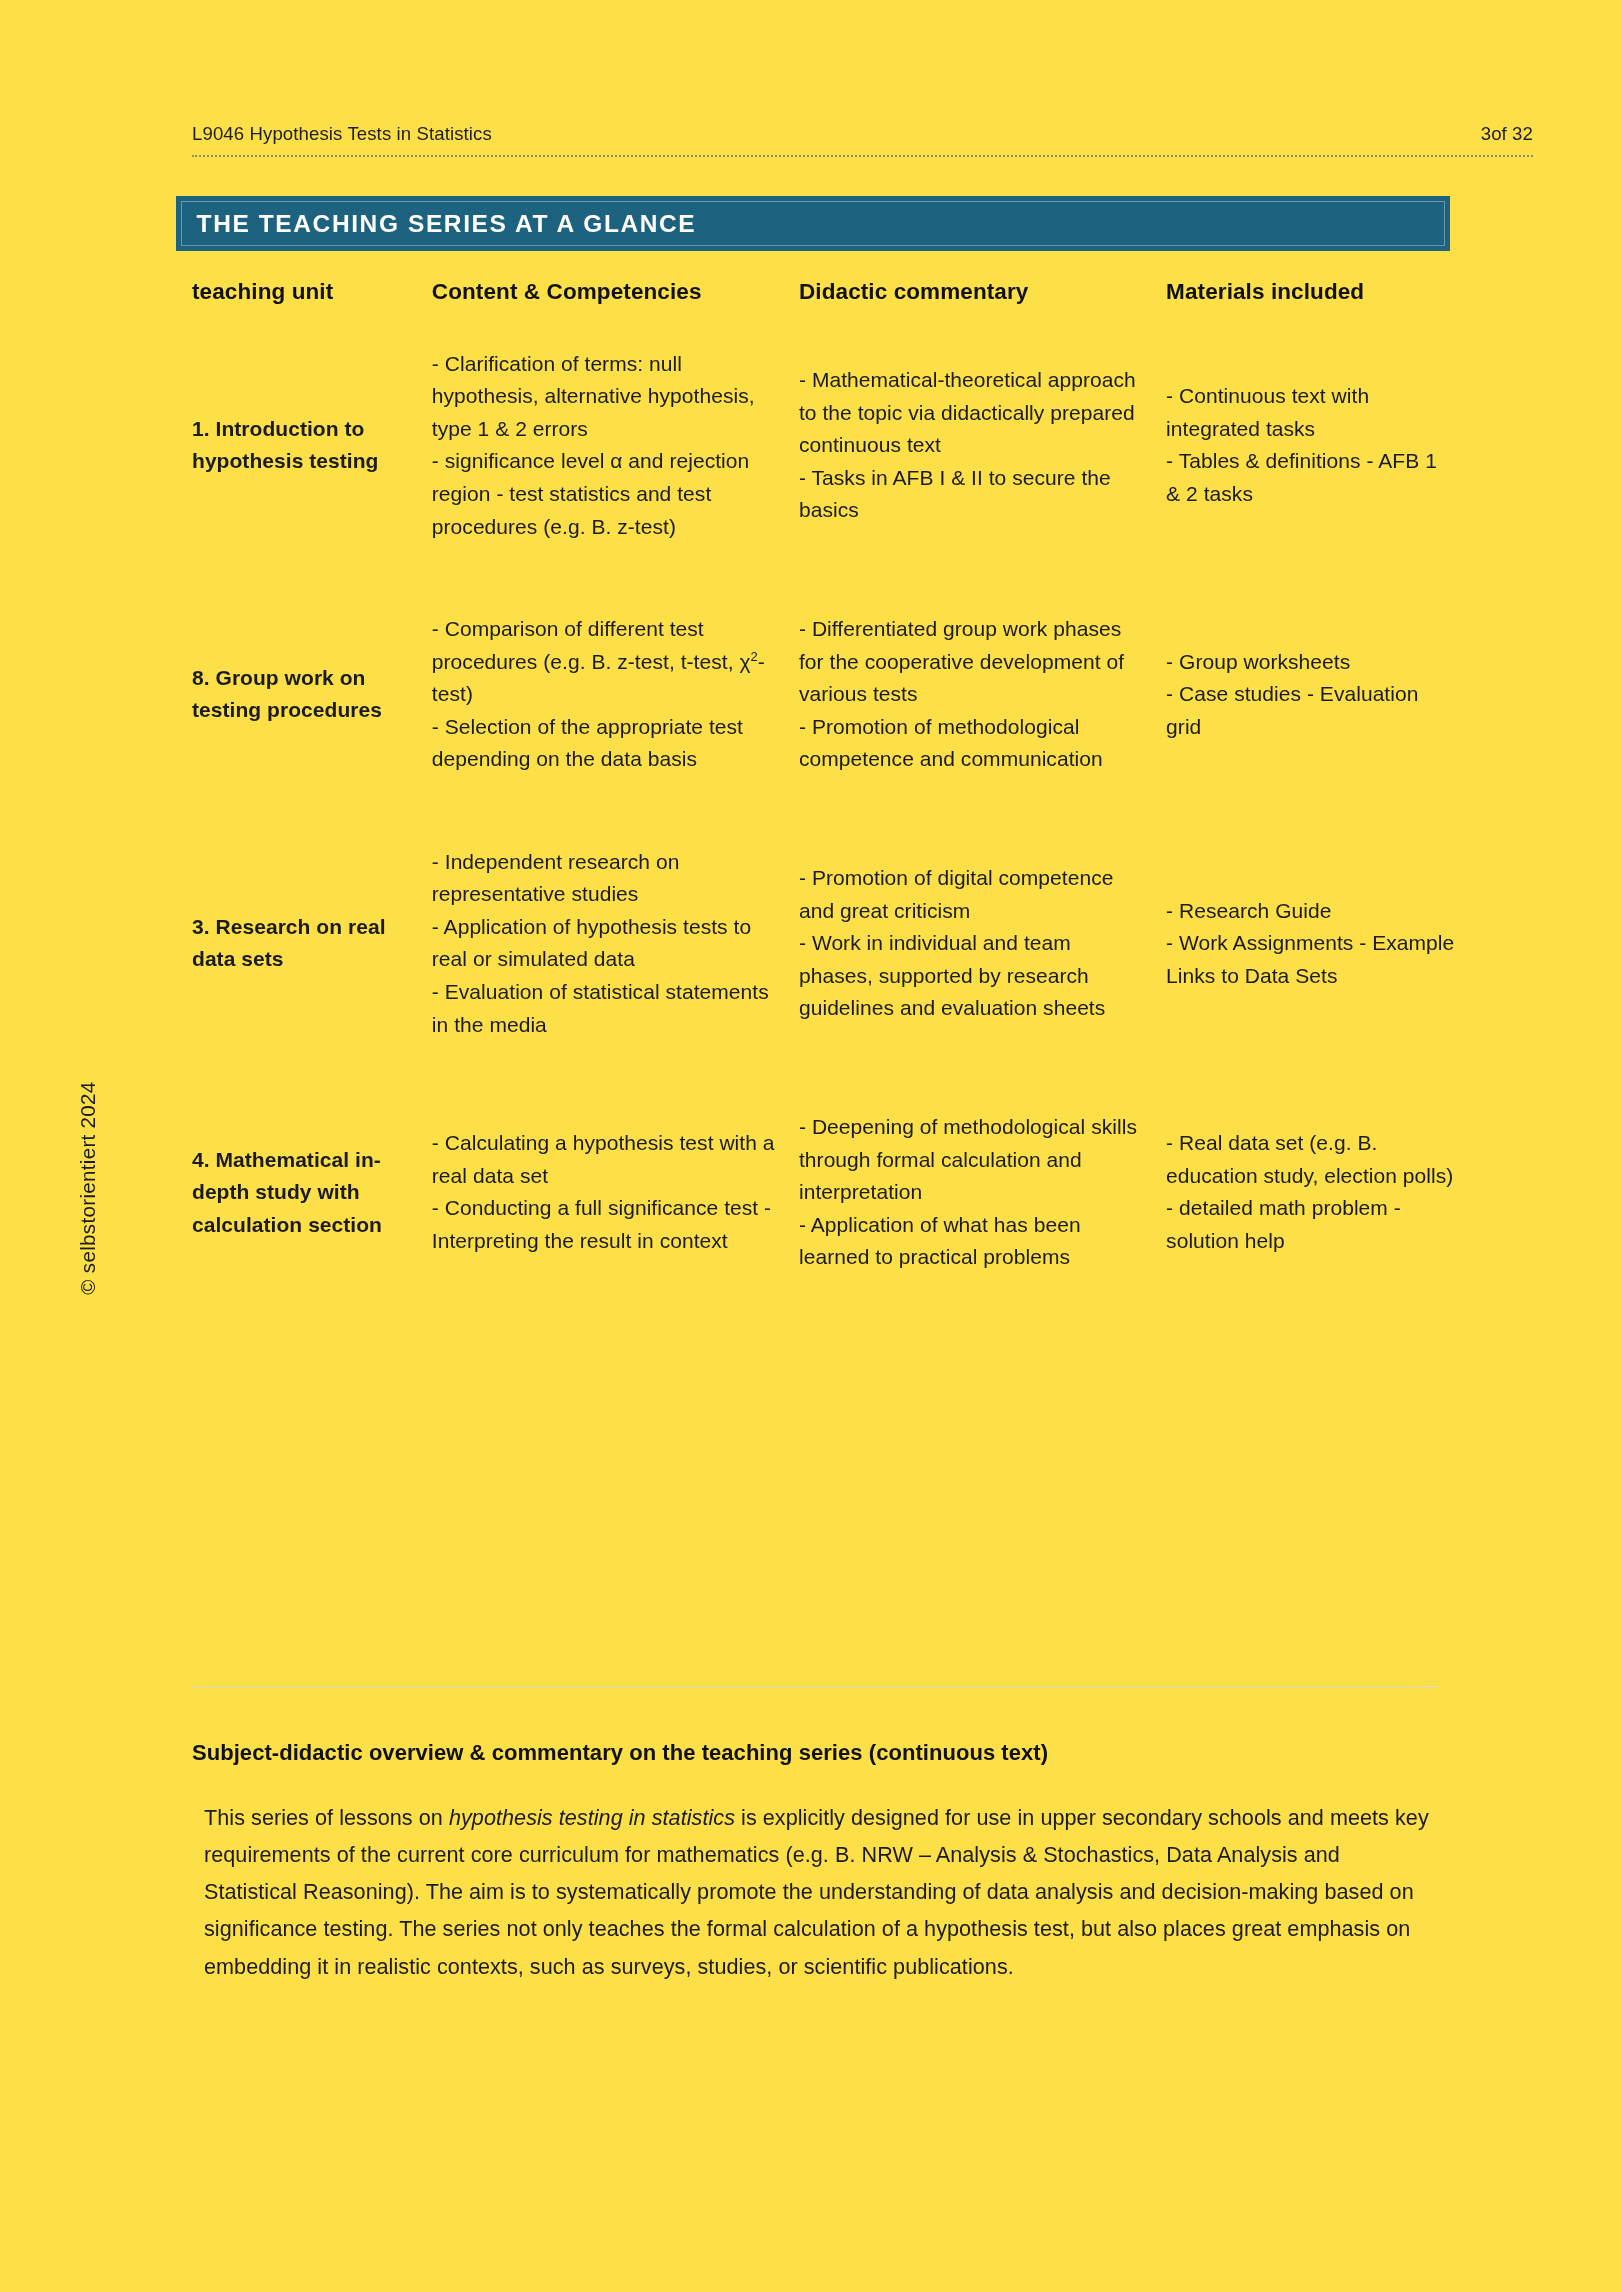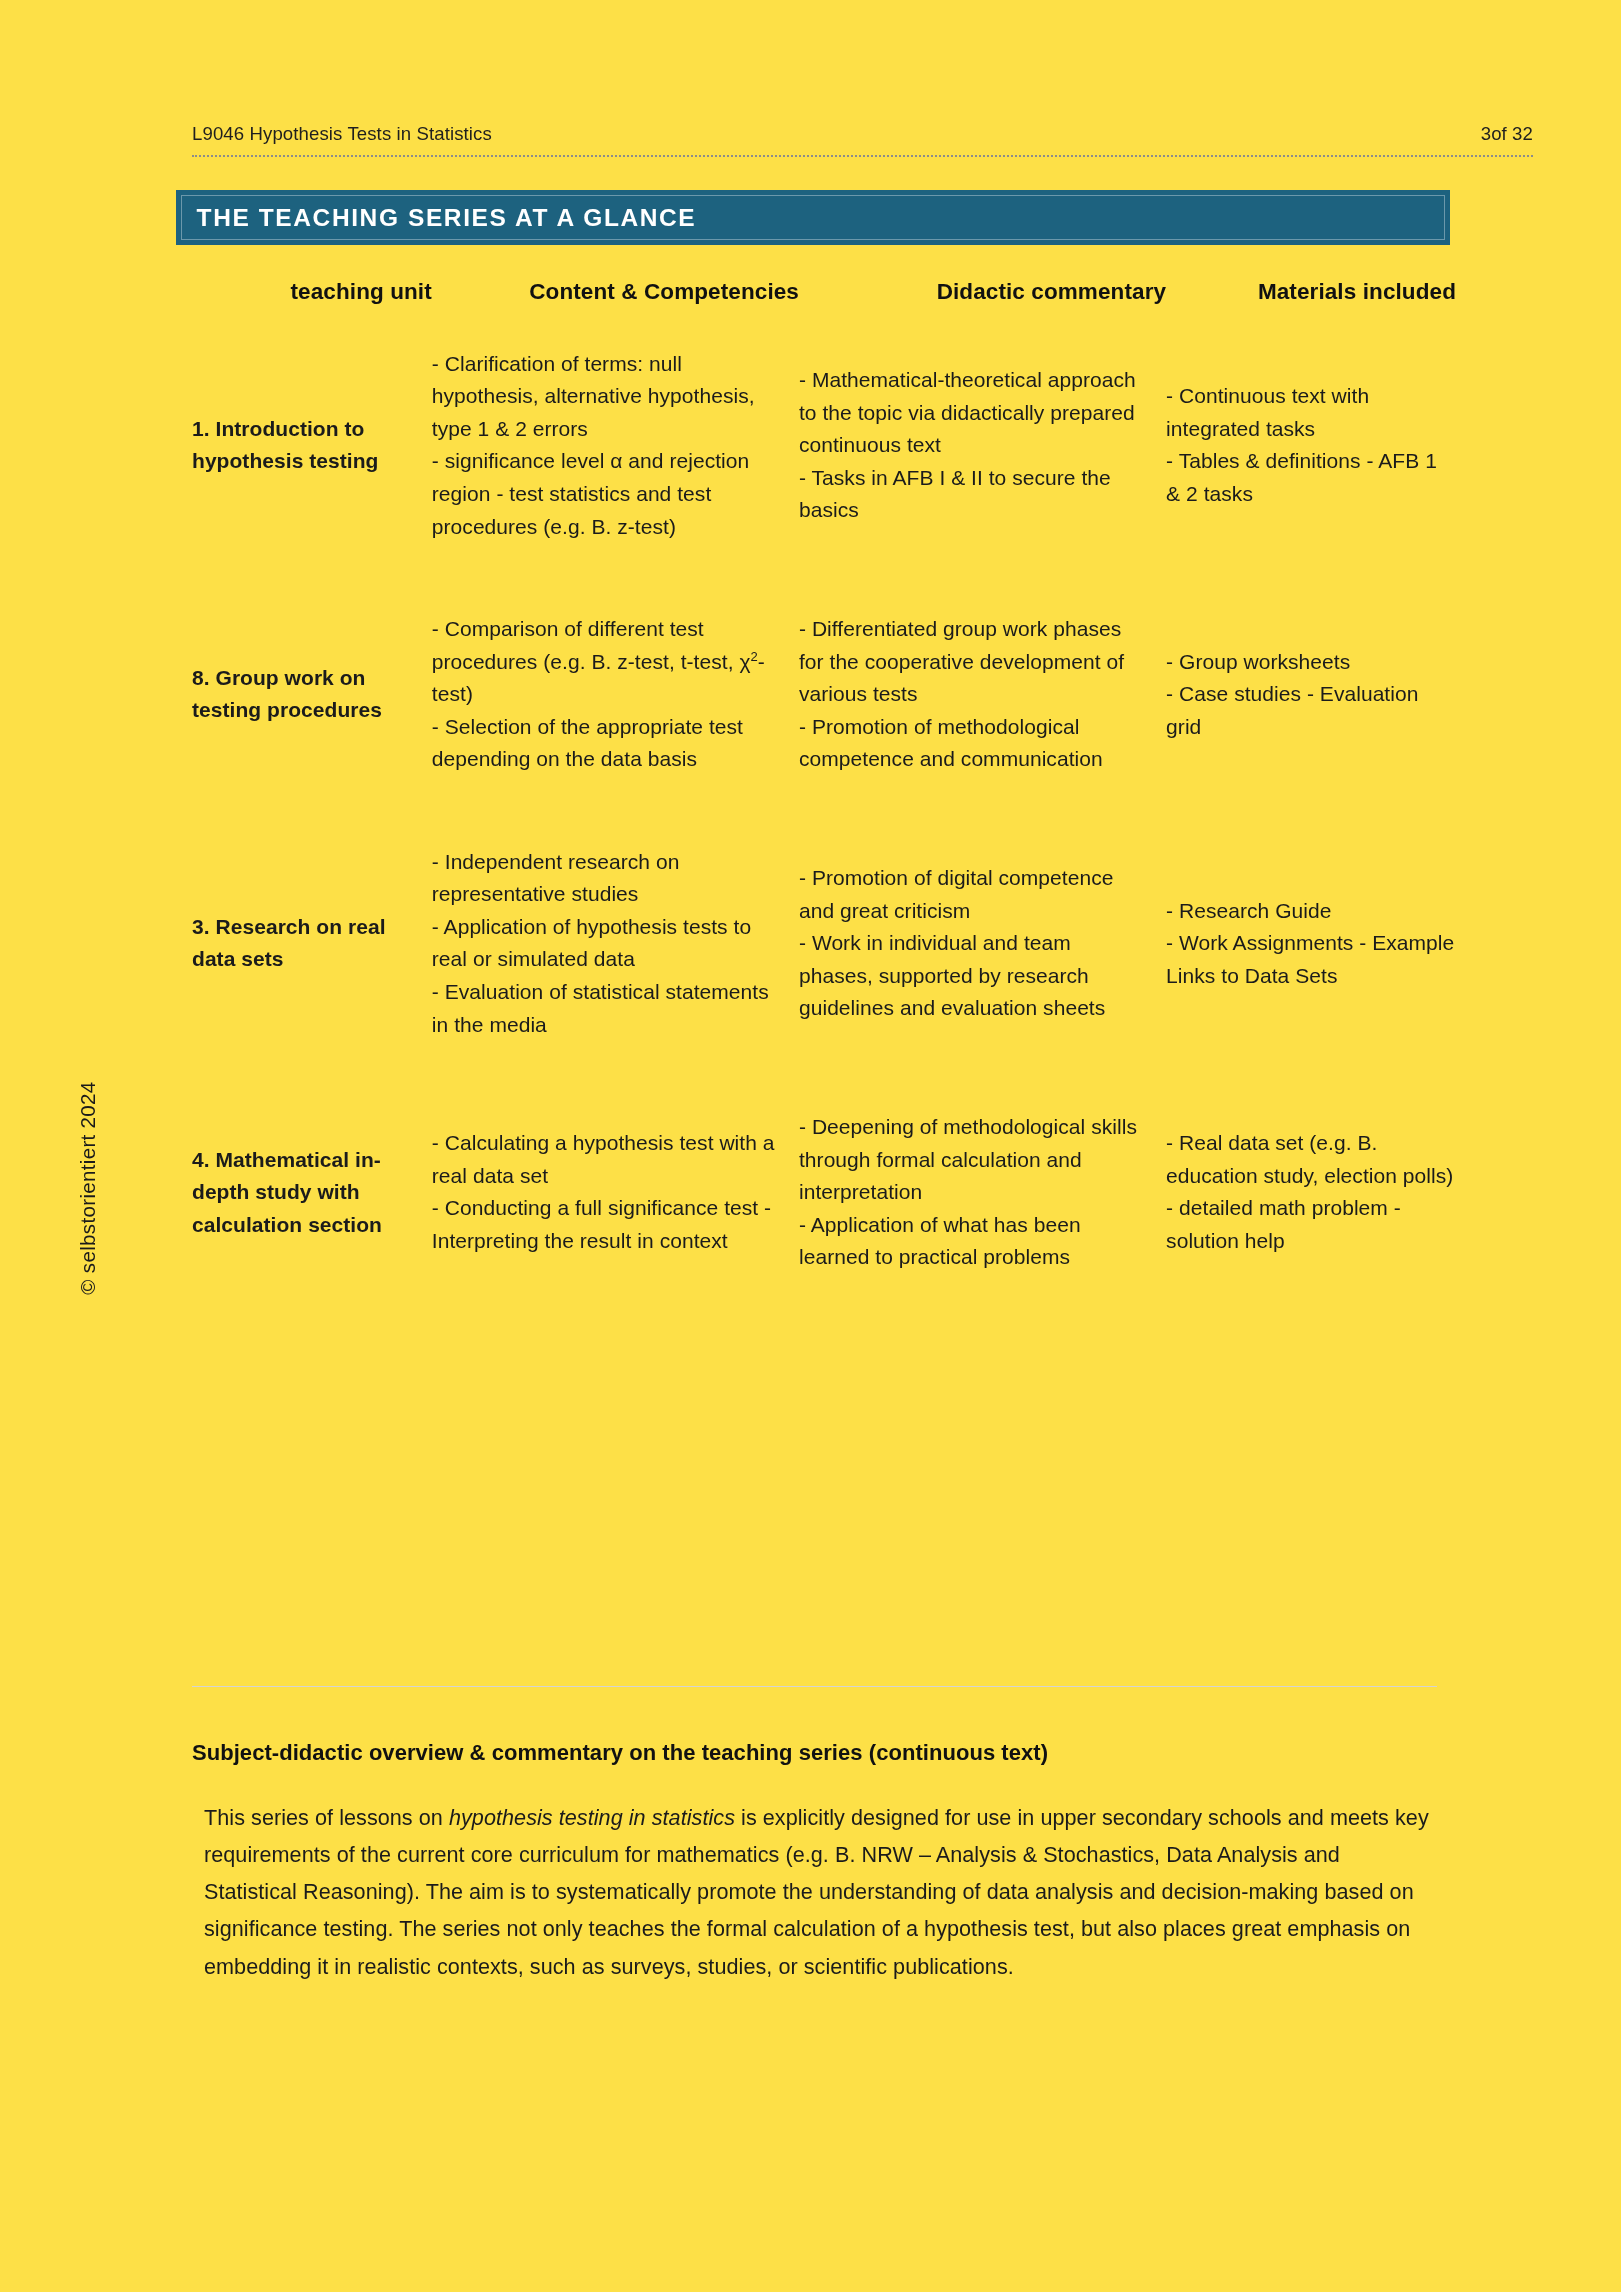--- a/index.html
+++ b/index.html
@@ -58,21 +58,21 @@
     font-size: 20.6px;
     color: #1a1a1a;
     letter-spacing: 0.3px;
     white-space: nowrap;
   }
 
   
   .banner {
     position: absolute;
     left: 176px;
-    top: 190px;
+    top: 196px;
     width: 1274px;
     height: 55px;
     background: #1d627f;
     box-sizing: border-box;
     border: 1px solid #1d627f;
     display: flex;
     align-items: center;
   }
   .banner::before {
     content: "";
@@ -94,21 +94,21 @@
   
   .tbl {
     position: absolute;
     left: 192px;
     top: 279px;
     width: 1264px;
     border-collapse: collapse;
     table-layout: fixed;
   }
   .tbl th {
-    text-align: right;
+    text-align: left;
     font-size: 22.5px;
     font-weight: bold;
     color: #111111;
     padding: 0 0 7.8px 0;
     vertical-align: top;
     letter-spacing: 0.1px;
   }
   .tbl td {
     vertical-align: middle;
     font-size: 21px;

